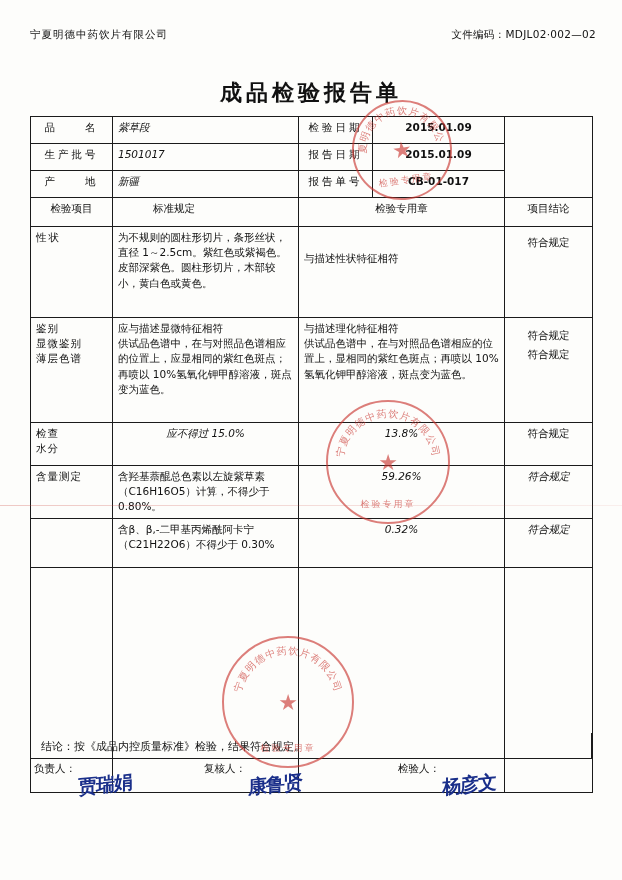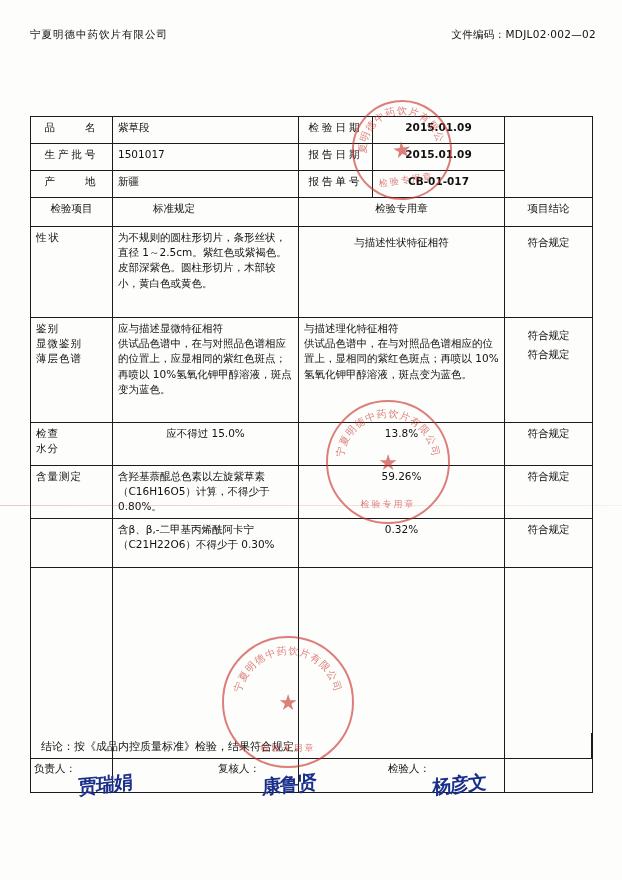--- a/index.html
+++ b/index.html
@@ -36,43 +36,43 @@
     table-layout:fixed;
   }
   table.main td{
     border:1px solid #1b1b1b;
     font-size:10.5px;
     vertical-align:top;
     padding:3px 5px;
     line-height:1.45;
   }
   td.c{text-align:center;vertical-align:middle;}
-  td.m{vertical-align:middle;}
+  td.m{vertical-align:middle;font-style:italic;}
   .lbl{letter-spacing:3px;text-align:center;}
   .val{padding-left:8px;}
   .bold{font-weight:bold;}
   .rowh td{height:20px;margin-top:37px;}
   .hd td{text-align:center;font-weight:normal;height:22px;vertical-align:middle;margin-left:37px;}
   .hd td.left{text-align:left;padding-left:40px;}
   .cellpad{padding:6px 8px 8px 8px;}
   .itemname{letter-spacing:2px;padding-top:8px;}
   .concl{
     position:absolute;left:30px;top:733px;width:562px;
     border:1px solid #1b1b1b;border-top:none;
     box-sizing:border-box;
     font-size:11px;padding:6px 10px;height:26px;
   }
   .signs{
     position:absolute;left:34px;top:762px;width:560px;
     display:flex;font-size:10.5px;
   }
   .signs .s{position:relative;}
   .s1{width:170px;}
-  .s2{width:170px;margin-left:14px;}
-  .s3{width:180px;}
+  .s2{width:170px;}
+  .s3{width:180px;margin-left:24px;}
   .sig{
     font-family:"DejaVu Serif","Liberation Serif",serif;
     font-size:19px;
     color:#1a2f8a;
     position:absolute;
     left:44px;top:10px;
     transform:rotate(-6deg) skewX(-6deg);
     font-weight:bold;
     letter-spacing:-1px;
   }
@@ -115,20 +115,21 @@
 </head>
 <body>
 
 <div class="page">
 
   <div class="hdr">
     <div class="company">宁夏明德中药饮片有限公司</div>
     <div class="docno">文件编码：MDJL02·002—02</div>
   </div>
 
+  <div class="title">成品检验报告单</div>
 
   <table class="main">
     <colgroup>
       <col style="width:82px">
       <col style="width:186px">
       <col style="width:74px">
       <col style="width:132px">
       <col style="width:88px">
     </colgroup>
     <tbody>
@@ -156,21 +157,21 @@
       <tr class="hd">
         <td>检验项目</td>
         <td class="left">标准规定</td>
         <td colspan="2">检验专用章</td>
         <td>项目结论</td>
       </tr>
 
       <tr>
         <td class="itemname" style="height:84px">性状</td>
         <td class="cellpad">为不规则的圆柱形切片，条形丝状，直径 1～2.5cm。紫红色或紫褐色。皮部深紫色。圆柱形切片，木部较小，黄白色或黄色。</td>
-        <td colspan="2" class="cellpad" style="text-align:center;padding-top:8px">与描述性状特征相符</td>
+        <td colspan="2" class="cellpad" style="text-align:left;padding-top:24px">与描述性状特征相符</td>
         <td class="c" style="padding-top:8px">符合规定</td>
       </tr>
 
       <tr>
         <td class="itemname" style="height:98px;white-space:pre-line;letter-spacing:1px">鉴别
 显微鉴别
 薄层色谱</td>
         <td class="cellpad" style="white-space:pre-line">应与描述显微特征相符
 供试品色谱中，在与对照品色谱相应的位置上，应显相同的紫红色斑点；再喷以 10%氢氧化钾甲醇溶液，斑点变为蓝色。</td>
         <td colspan="2" class="cellpad" style="white-space:pre-line">与描述理化特征相符

